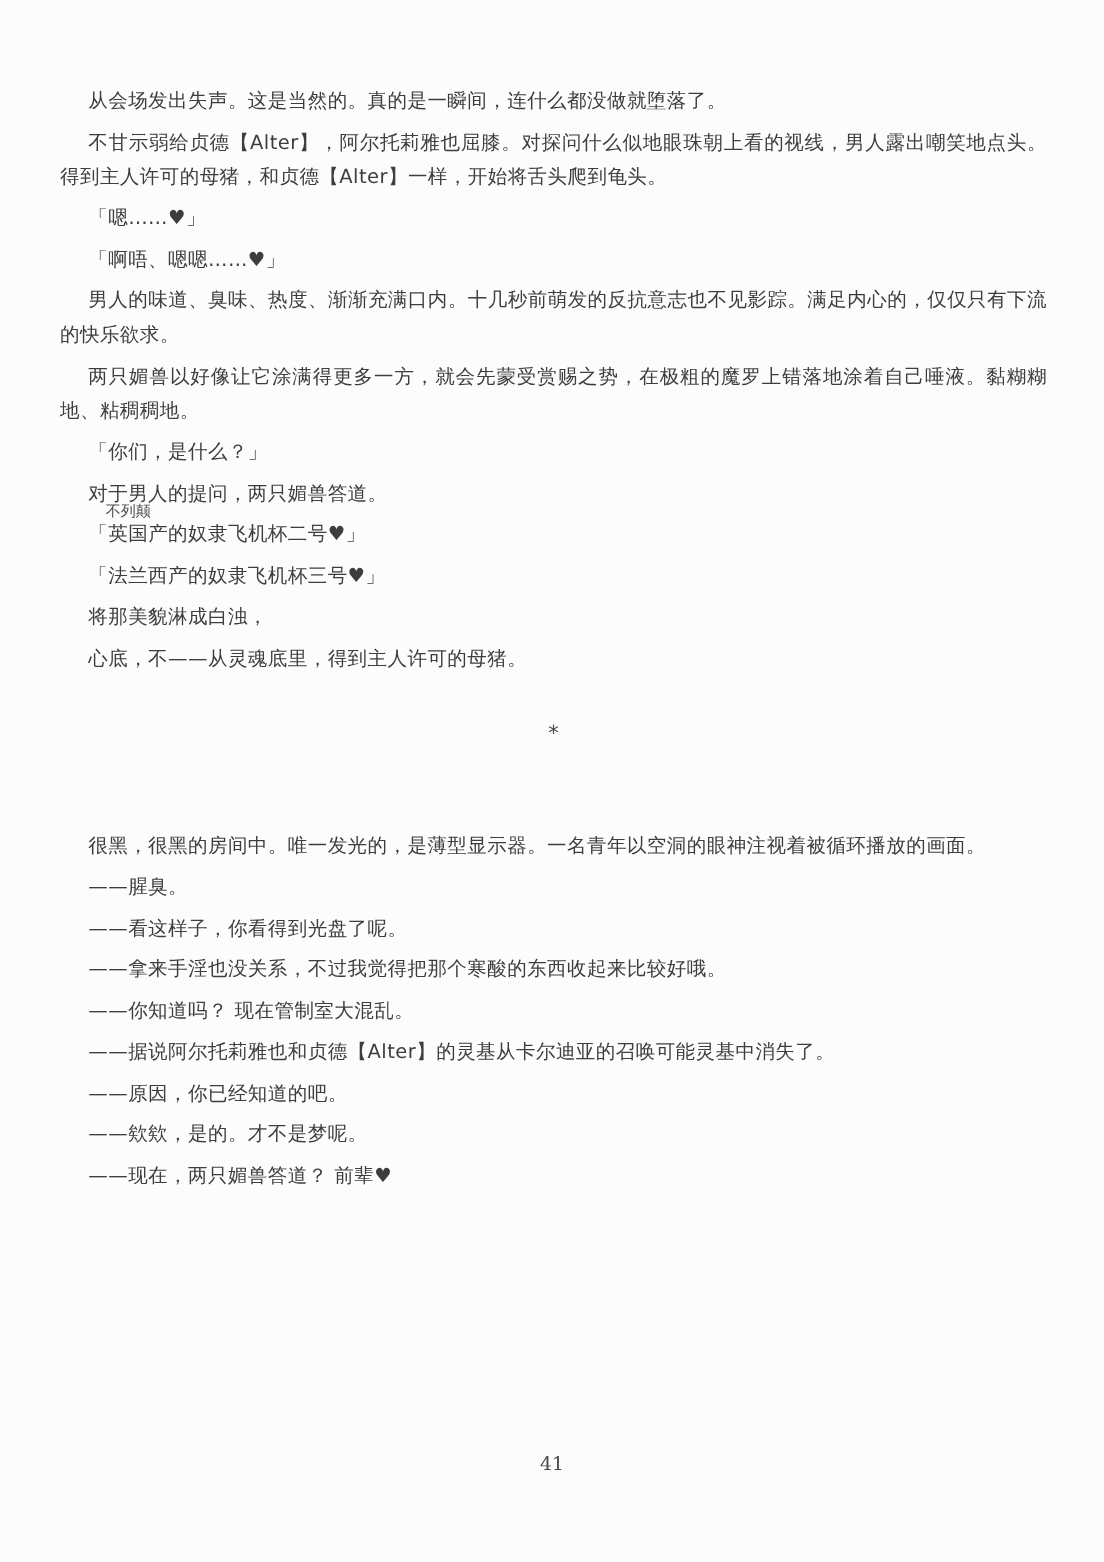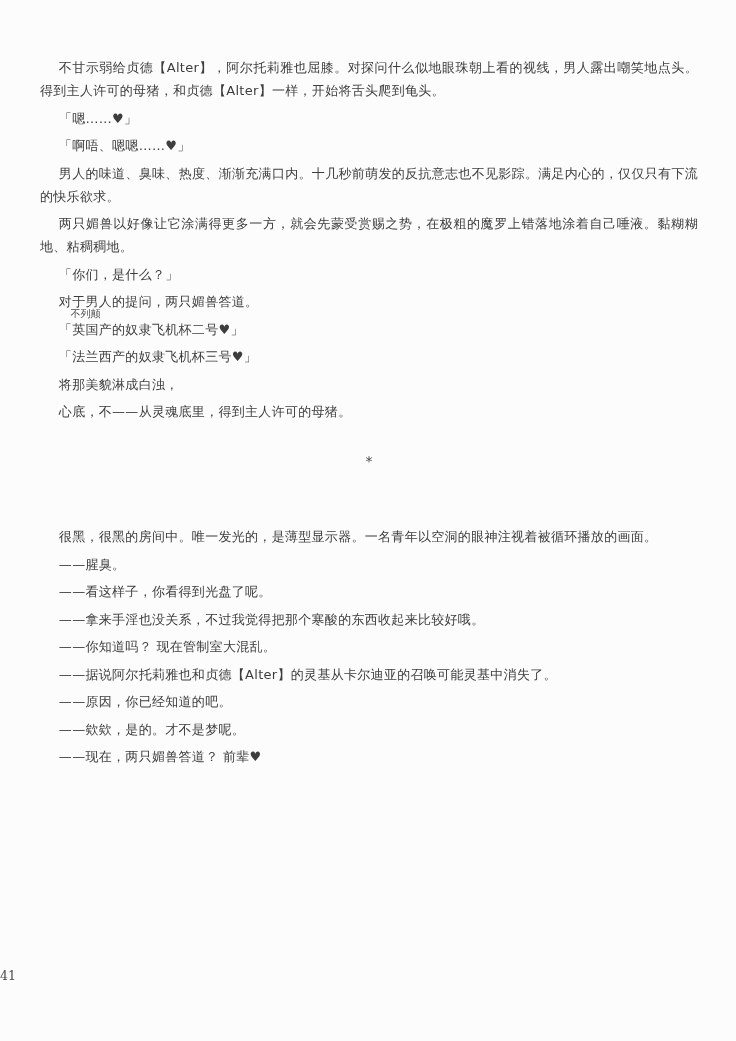--- a/index.html
+++ b/index.html
@@ -53,31 +53,33 @@
     text-align: center;
     font-size: 14px;
     line-height: 23px;
     color: #4a4a4a;
   }
   .page-number {
     position: absolute;
     top: 968px;
     left: 0;
     width: 100%;
+    text-align: center;
     font-family: "DejaVu Serif", "Liberation Serif", serif;
     font-size: 12.5px;
     color: #4a4a4a;
   }
 </style>
 </head>
 <body>
 
 <div class="page">
   <div class="content">
     <div>
+        <p class="para">从会场发出失声。这是当然的。真的是一瞬间，连什么都没做就堕落了。</p>
         <p class="para">不甘示弱给贞德【Alter】，阿尔托莉雅也屈膝。对探问什么似地眼珠朝上看的视线，男人露出嘲笑地点头。得到主人许可的母猪，和贞德【Alter】一样，开始将舌头爬到龟头。</p>
         <p class="para">「嗯……♥」</p>
         <p class="para">「啊唔、嗯嗯……♥」</p>
         <p class="para">男人的味道、臭味、热度、渐渐充满口内。十几秒前萌发的反抗意志也不见影踪。满足内心的，仅仅只有下流的快乐欲求。</p>
         <p class="para">两只媚兽以好像让它涂满得更多一方，就会先蒙受赏赐之势，在极粗的魔罗上错落地涂着自己唾液。黏糊糊地、粘稠稠地。</p>
         <p class="para">「你们，是什么？」</p>
         <p class="para">对于男人的提问，两只媚兽答道。</p>
         <p class="para">「<span class="ruby"><span class="rt">不列颠</span><span>英国</span></span>产的奴隶飞机杯二号♥」</p>
         <p class="para">「法兰西产的奴隶飞机杯三号♥」</p>
         <p class="para">将那美貌淋成白浊，</p>

